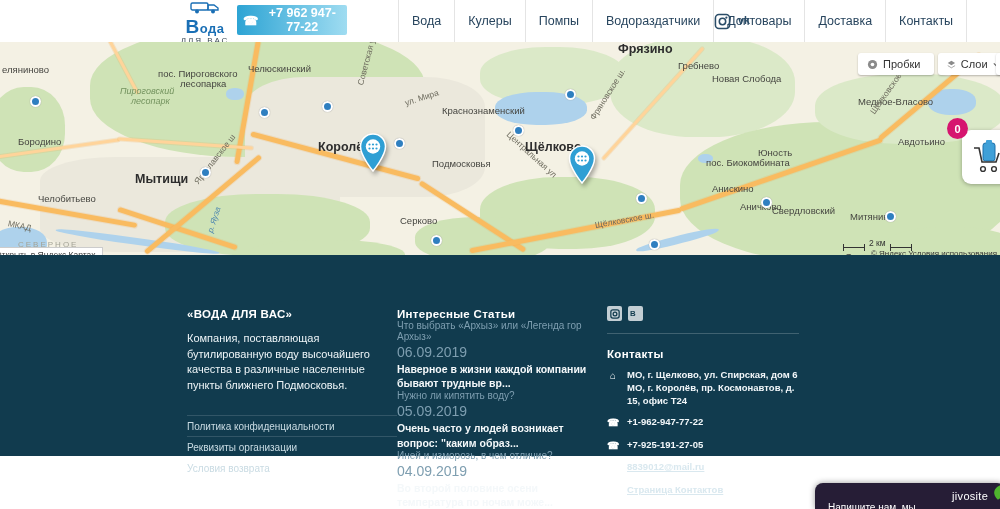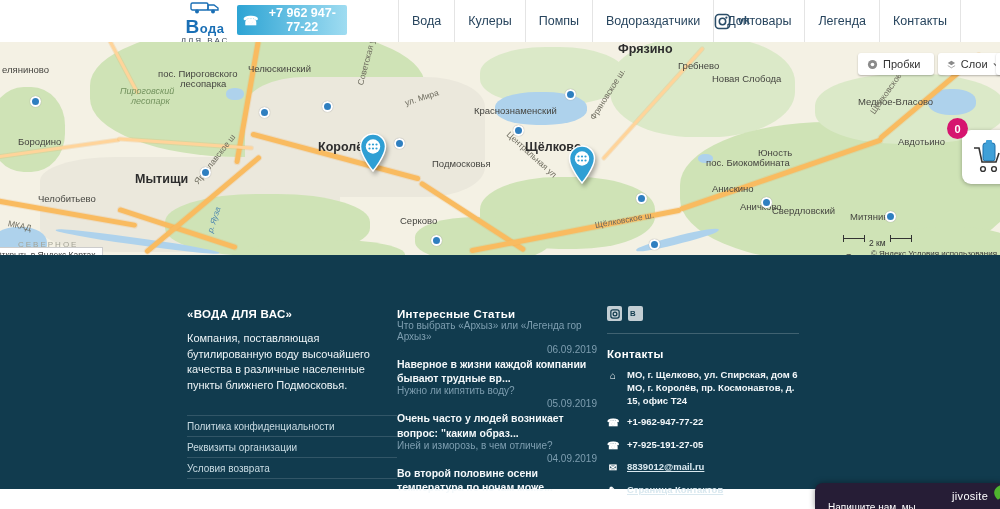--- a/index.html
+++ b/index.html
@@ -34,43 +34,43 @@
   .map-label.park{font-size:9px;color:#74935f;font-style:italic;}
   .map-label.waterlbl{font-size:8px;color:#4d87b0;font-style:italic;}
   .map-label.district{font-size:8px;color:#a3a396;letter-spacing:2px;}
   .map-dot{position:absolute;width:7px;height:7px;margin:-3px 0 0 -3px;border-radius:50%;
     background:#2f7fc0;border:2px solid #fff;box-shadow:0 0 1px #888;}
   .pin{position:absolute;width:28px;height:40px;margin:-14px 0 0 -14px;cursor:pointer;filter:drop-shadow(2px 3px 2px rgba(0,0,0,.3));}
   .map-ctrl{position:absolute;top:11px;height:22px;background:#fff;border-radius:3px;box-shadow:0 1px 2px rgba(0,0,0,.25);
     display:flex;align-items:center;gap:5px;padding:0 9px;font-size:11px;color:#333;cursor:pointer;}
   .attr-box{position:absolute;left:-12px;top:205px;background:#fff;padding:2px 6px;font-size:8.5px;color:#404040;
     border:1px solid #ccc;white-space:nowrap;cursor:pointer;}
-  .scalebar{position:absolute;left:843px;top:196px;font-size:8.5px;color:#333;display:flex;align-items:flex-start;gap:4px;}
+  .scalebar{position:absolute;left:843px;top:196px;font-size:8.5px;color:#333;display:flex;align-items:flex-end;gap:4px;}
   .scale-line{width:22px;height:1px;background:#333;position:relative;}
   .scale-line::before,.scale-line::after{content:"";position:absolute;top:-3px;width:1px;height:7px;background:#333;}
   .scale-line::before{left:0}.scale-line::after{right:0}
   .map-copy{position:absolute;right:3px;top:207px;font-size:8px;color:#333;}
   .map-copy a{color:#333;}
   .cart-widget{position:absolute;left:962px;top:88px;width:50px;height:54px;background:#fff;border-radius:9px;
     box-shadow:0 1px 4px rgba(0,0,0,.3);cursor:pointer;display:flex;align-items:center;justify-content:center;}
   .cart-badge{position:absolute;left:947px;top:76px;width:21px;height:21px;border-radius:50%;background:#d6156f;
     color:#fff;font-size:11px;font-weight:700;display:flex;align-items:center;justify-content:center;z-index:5;}
   
-  .footer{position:absolute;top:255px;left:0;width:1000px;height:234px;background:#113b4e;color:#e8f1f5;}
+  .footer{position:absolute;top:255px;left:0;width:1000px;height:201px;background:#113b4e;color:#e8f1f5;}
   .fcol{position:absolute;top:0;}
   .f-title{font-size:11.5px;font-weight:700;color:#fff;letter-spacing:.3px;}
   .about{left:187px;width:210px;}
   .about-desc{margin-top:11px;font-size:11px;line-height:1.42;color:#eef5f8;font-weight:500;}
   .flinks{margin-top:22px;border-top:1px solid rgba(255,255,255,.14);}
   .flink{display:block;padding:5px 0 4px;border-bottom:1px solid rgba(255,255,255,.14);
     font-size:10px;color:#c9dbe3;text-decoration:none;cursor:pointer;}
   .articles{left:397px;width:200px;}
   .article{}
   .article-title{font-size:10px;color:#7e9eb0;text-decoration:none;cursor:pointer;display:block;}
-  .article-date{font-size:10px;color:#7e9eb0;margin-top:2px;text-align:right;}
+  .article-date{font-size:14px;color:#7e9eb0;margin-top:2px;}
   .article-excerpt{font-size:10.5px;font-weight:700;color:#f4f8fa;line-height:1.35;margin-top:2px;}
   .contacts{left:607px;width:192px;}
   .soc-row{display:flex;gap:6px;margin-top:3px;}
   .soc-sq{width:15px;height:15px;background:#c3ced4;border-radius:2px;display:flex;align-items:center;
     justify-content:center;cursor:pointer;color:#113b4e;}
   .c-divider{border-bottom:1px solid rgba(255,255,255,.2);margin-top:12px;}
   .contacts .f-title{margin-top:14px;display:block;}
   .c-row{display:flex;gap:8px;margin-top:9px;font-size:9.5px;font-weight:600;color:#f2f7fa;line-height:1.35;}
   .c-ico{width:12px;text-align:center;color:#fff;font-size:10px;flex:0 0 12px;}
   .c-link{color:#d9e8ef;text-decoration:underline;cursor:pointer;font-weight:600;}
@@ -98,21 +98,21 @@
     <span>☎</span>
     <span>+7 962 947-77-22</span>
   </button>
   <nav class="nav">
 
   <a class="nav-item">Вода</a>
       <a class="nav-item">Кулеры</a>
       <a class="nav-item">Помпы</a>
       <a class="nav-item">Водораздатчики</a>
       <a class="nav-item">Доптовары</a>
-      <a class="nav-item">Легенда</a>
+      <a class="nav-item">Доставка</a>
       <a class="nav-item">Контакты</a>
     </nav>
   <div class="hdr-social">
     <svg width="17" height="17" viewBox="0 0 24 24">
       <rect x="2" y="2" width="20" height="20" rx="5" fill="none" stroke="#2b4d68" stroke-width="2.2"></rect>
       <circle cx="12" cy="12" r="4.5" fill="none" stroke="#2b4d68" stroke-width="2.2"></circle>
       <circle cx="17.5" cy="6.5" r="1.6" fill="#2b4d68"></circle>
     </svg>
     <svg width="20" height="14" viewBox="0 0 32 20">
       <text x="0" y="15" font-size="17" font-weight="bold" fill="#2b4d68" font-family="Liberation Sans,sans-serif">vk</text>
@@ -166,21 +166,21 @@
       <div class="map-label park" style="left: 131px; top: 54px;">лесопарк</div>
       <div class="map-label town" style="left: 18px; top: 94px;">Бородино</div>
       <div class="map-label city" style="left: 135px; top: 130px;">Мытищи</div>
       <div class="map-label town" style="left: 38px; top: 151px;">Челобитьево</div>
       <div class="map-label roadlbl" style="left: 8px; top: 176px; transform: rotate(12deg);">МКАД</div>
       <div class="map-label roadlbl" style="left: 196px; top: 136px; transform: rotate(-52deg);">Ярославское ш</div>
       <div class="map-label district" style="left: 18px; top: 198px;">СЕВЕРНОЕ</div>
       <div class="map-label town" style="left: 248px; top: 21px;">Челюскинский</div>
       <div class="map-label roadlbl" style="left: 360px; top: 38px; transform: rotate(-75deg);">Советская ул</div>
       <div class="map-label roadlbl" style="left: 405px; top: 56px; transform: rotate(-18deg);">ул. Мира</div>
-      <div class="map-label town" style="left: 442px; top: 63px; margin-left: 32px;">Краснознаменский</div>
+      <div class="map-label town" style="left: 442px; top: 63px;">Краснознаменский</div>
       <div class="map-label city" style="left: 318px; top: 98px;">Королёв</div>
       <div class="map-label town" style="left: 432px; top: 116px;">Подмосковья</div>
       <div class="map-label roadlbl" style="left: 508px; top: 86px; transform: rotate(42deg);">Центральная ул</div>
       <div class="map-label city" style="left: 525px; top: 98px;">Щёлково</div>
       <div class="map-label roadlbl" style="left: 592px; top: 72px; transform: rotate(-58deg);">Фряновское ш.</div>
       <div class="map-label town" style="left: 400px; top: 173px;">Серково</div>
       <div class="map-label roadlbl" style="left: 595px; top: 178px; transform: rotate(-10deg);">Щёлковское ш.</div>
       <div class="map-label waterlbl" style="left: 210px; top: 186px; transform: rotate(-72deg);">р. Яуза</div>
       <div class="map-label city" style="left: 618px; top: 0px;">Фрязино</div>
       <div class="map-label town" style="left: 678px; top: 18px;">Гребнево</div>

